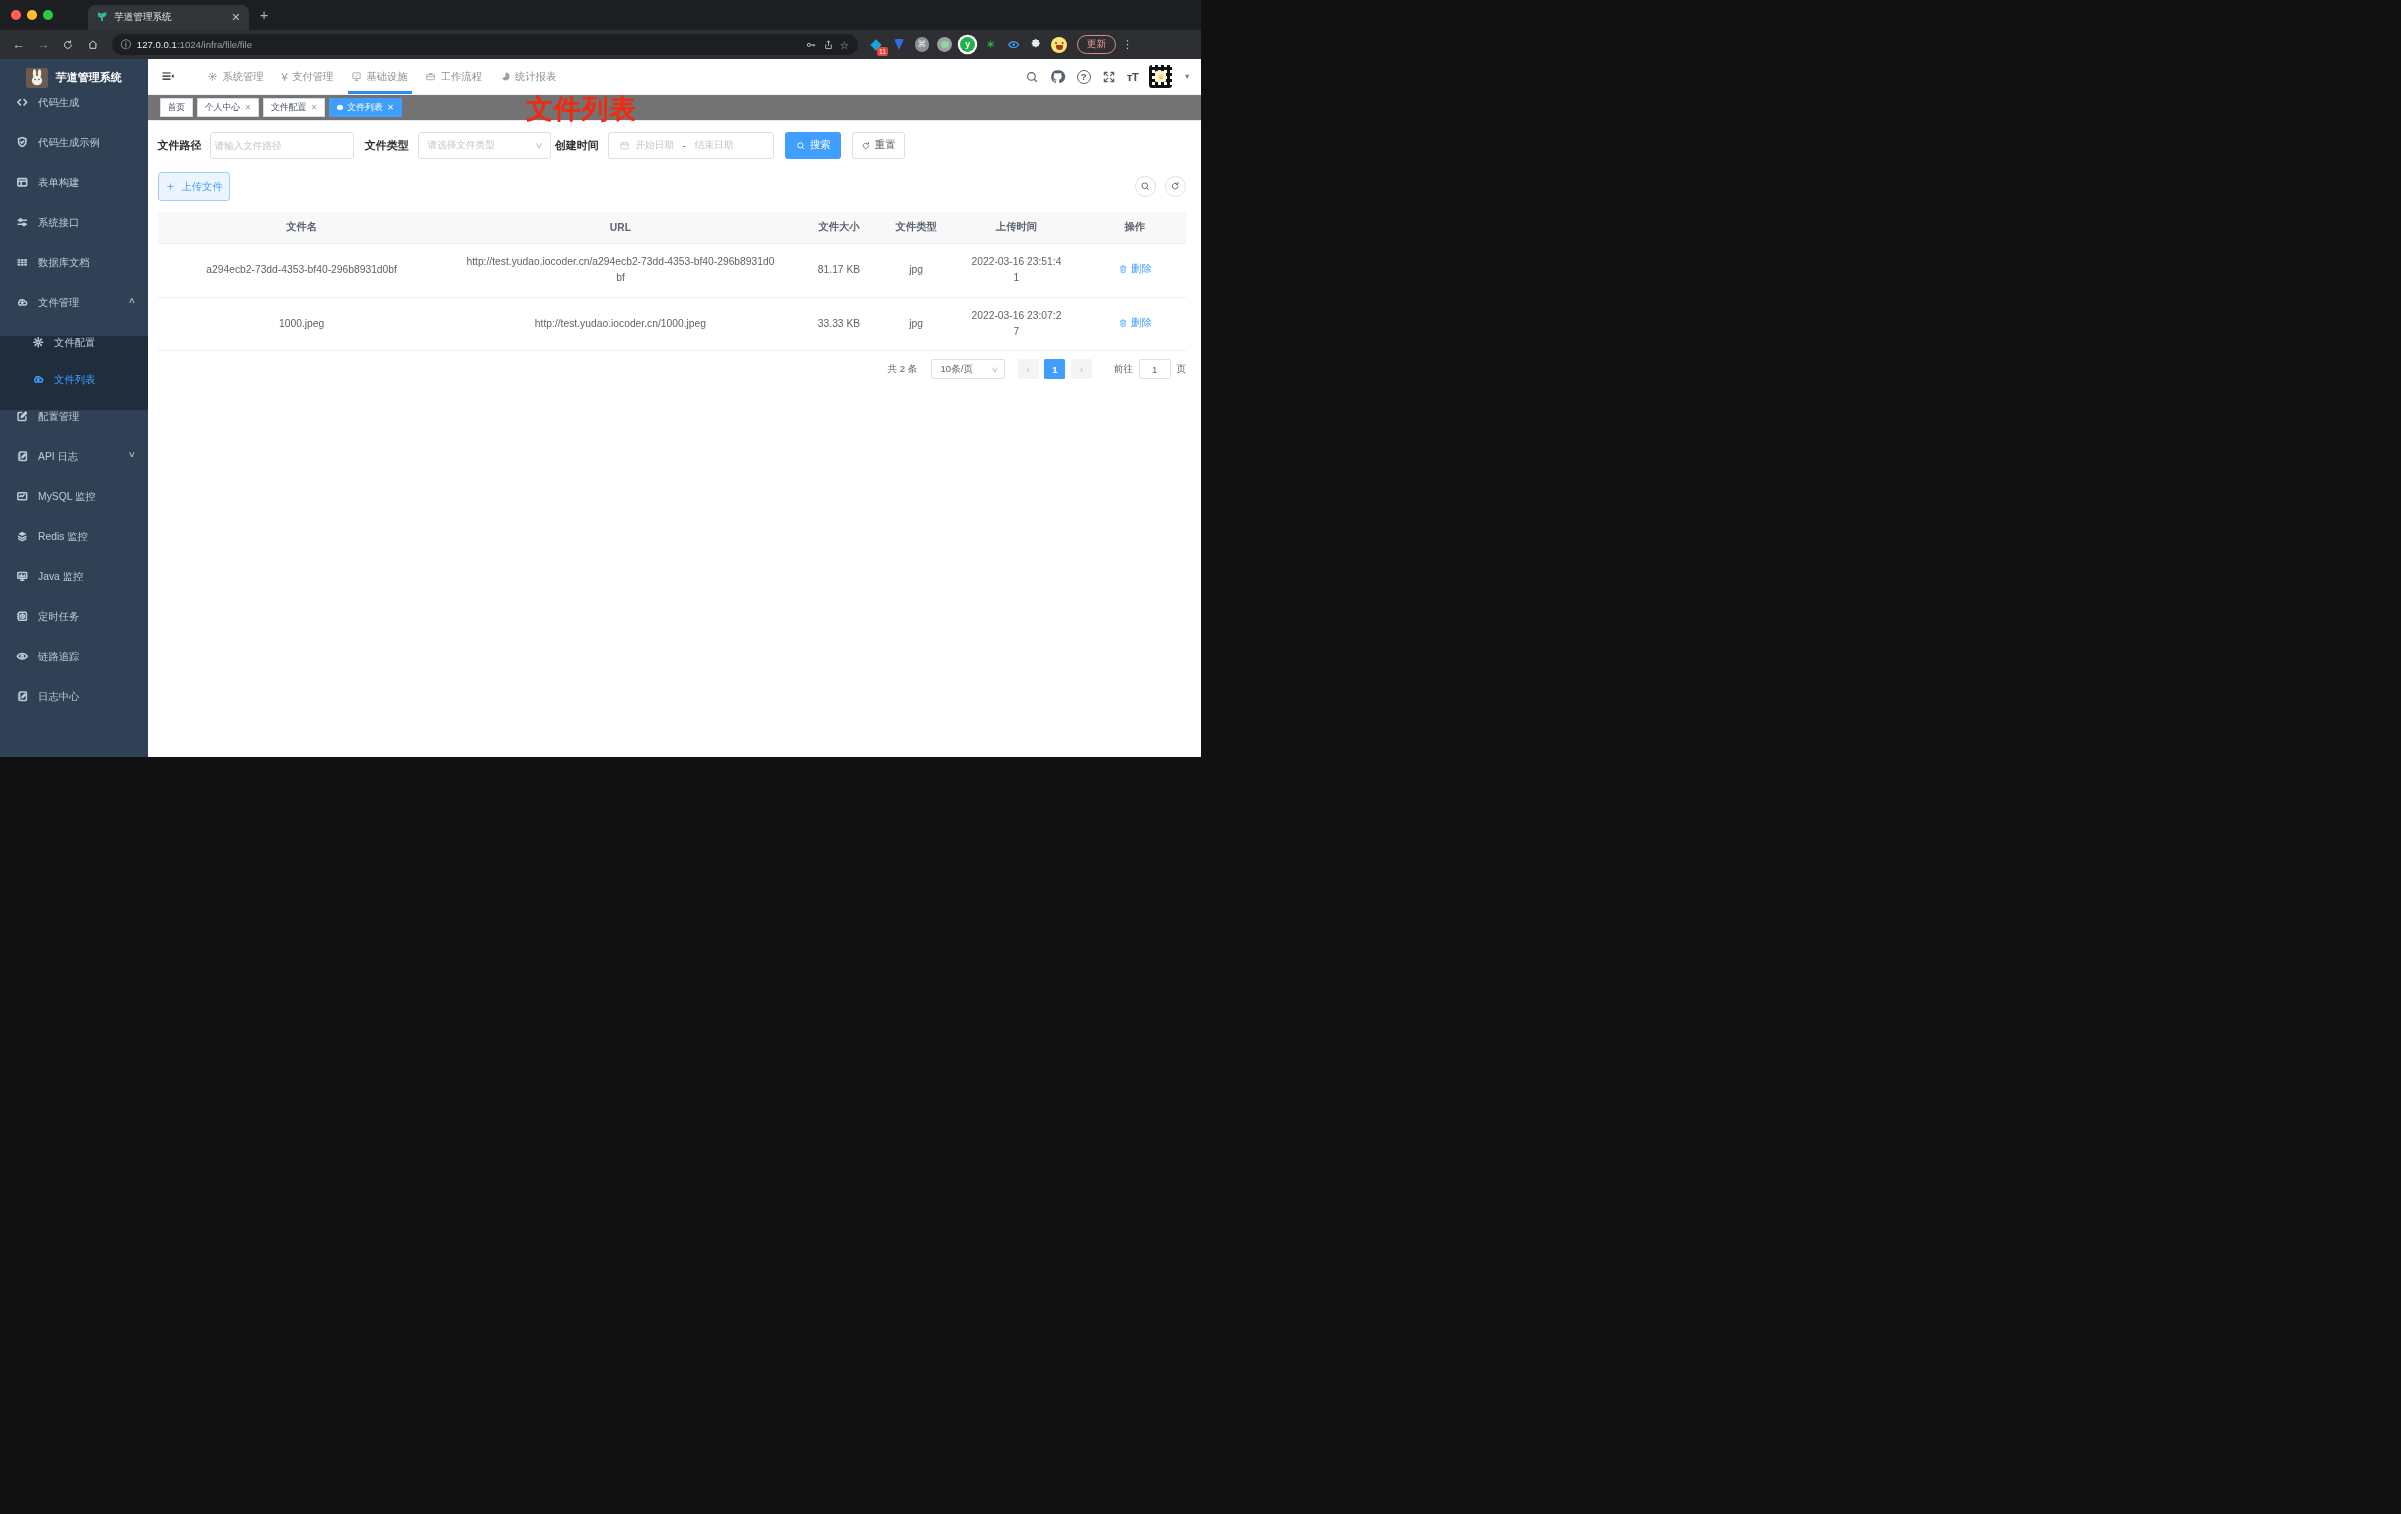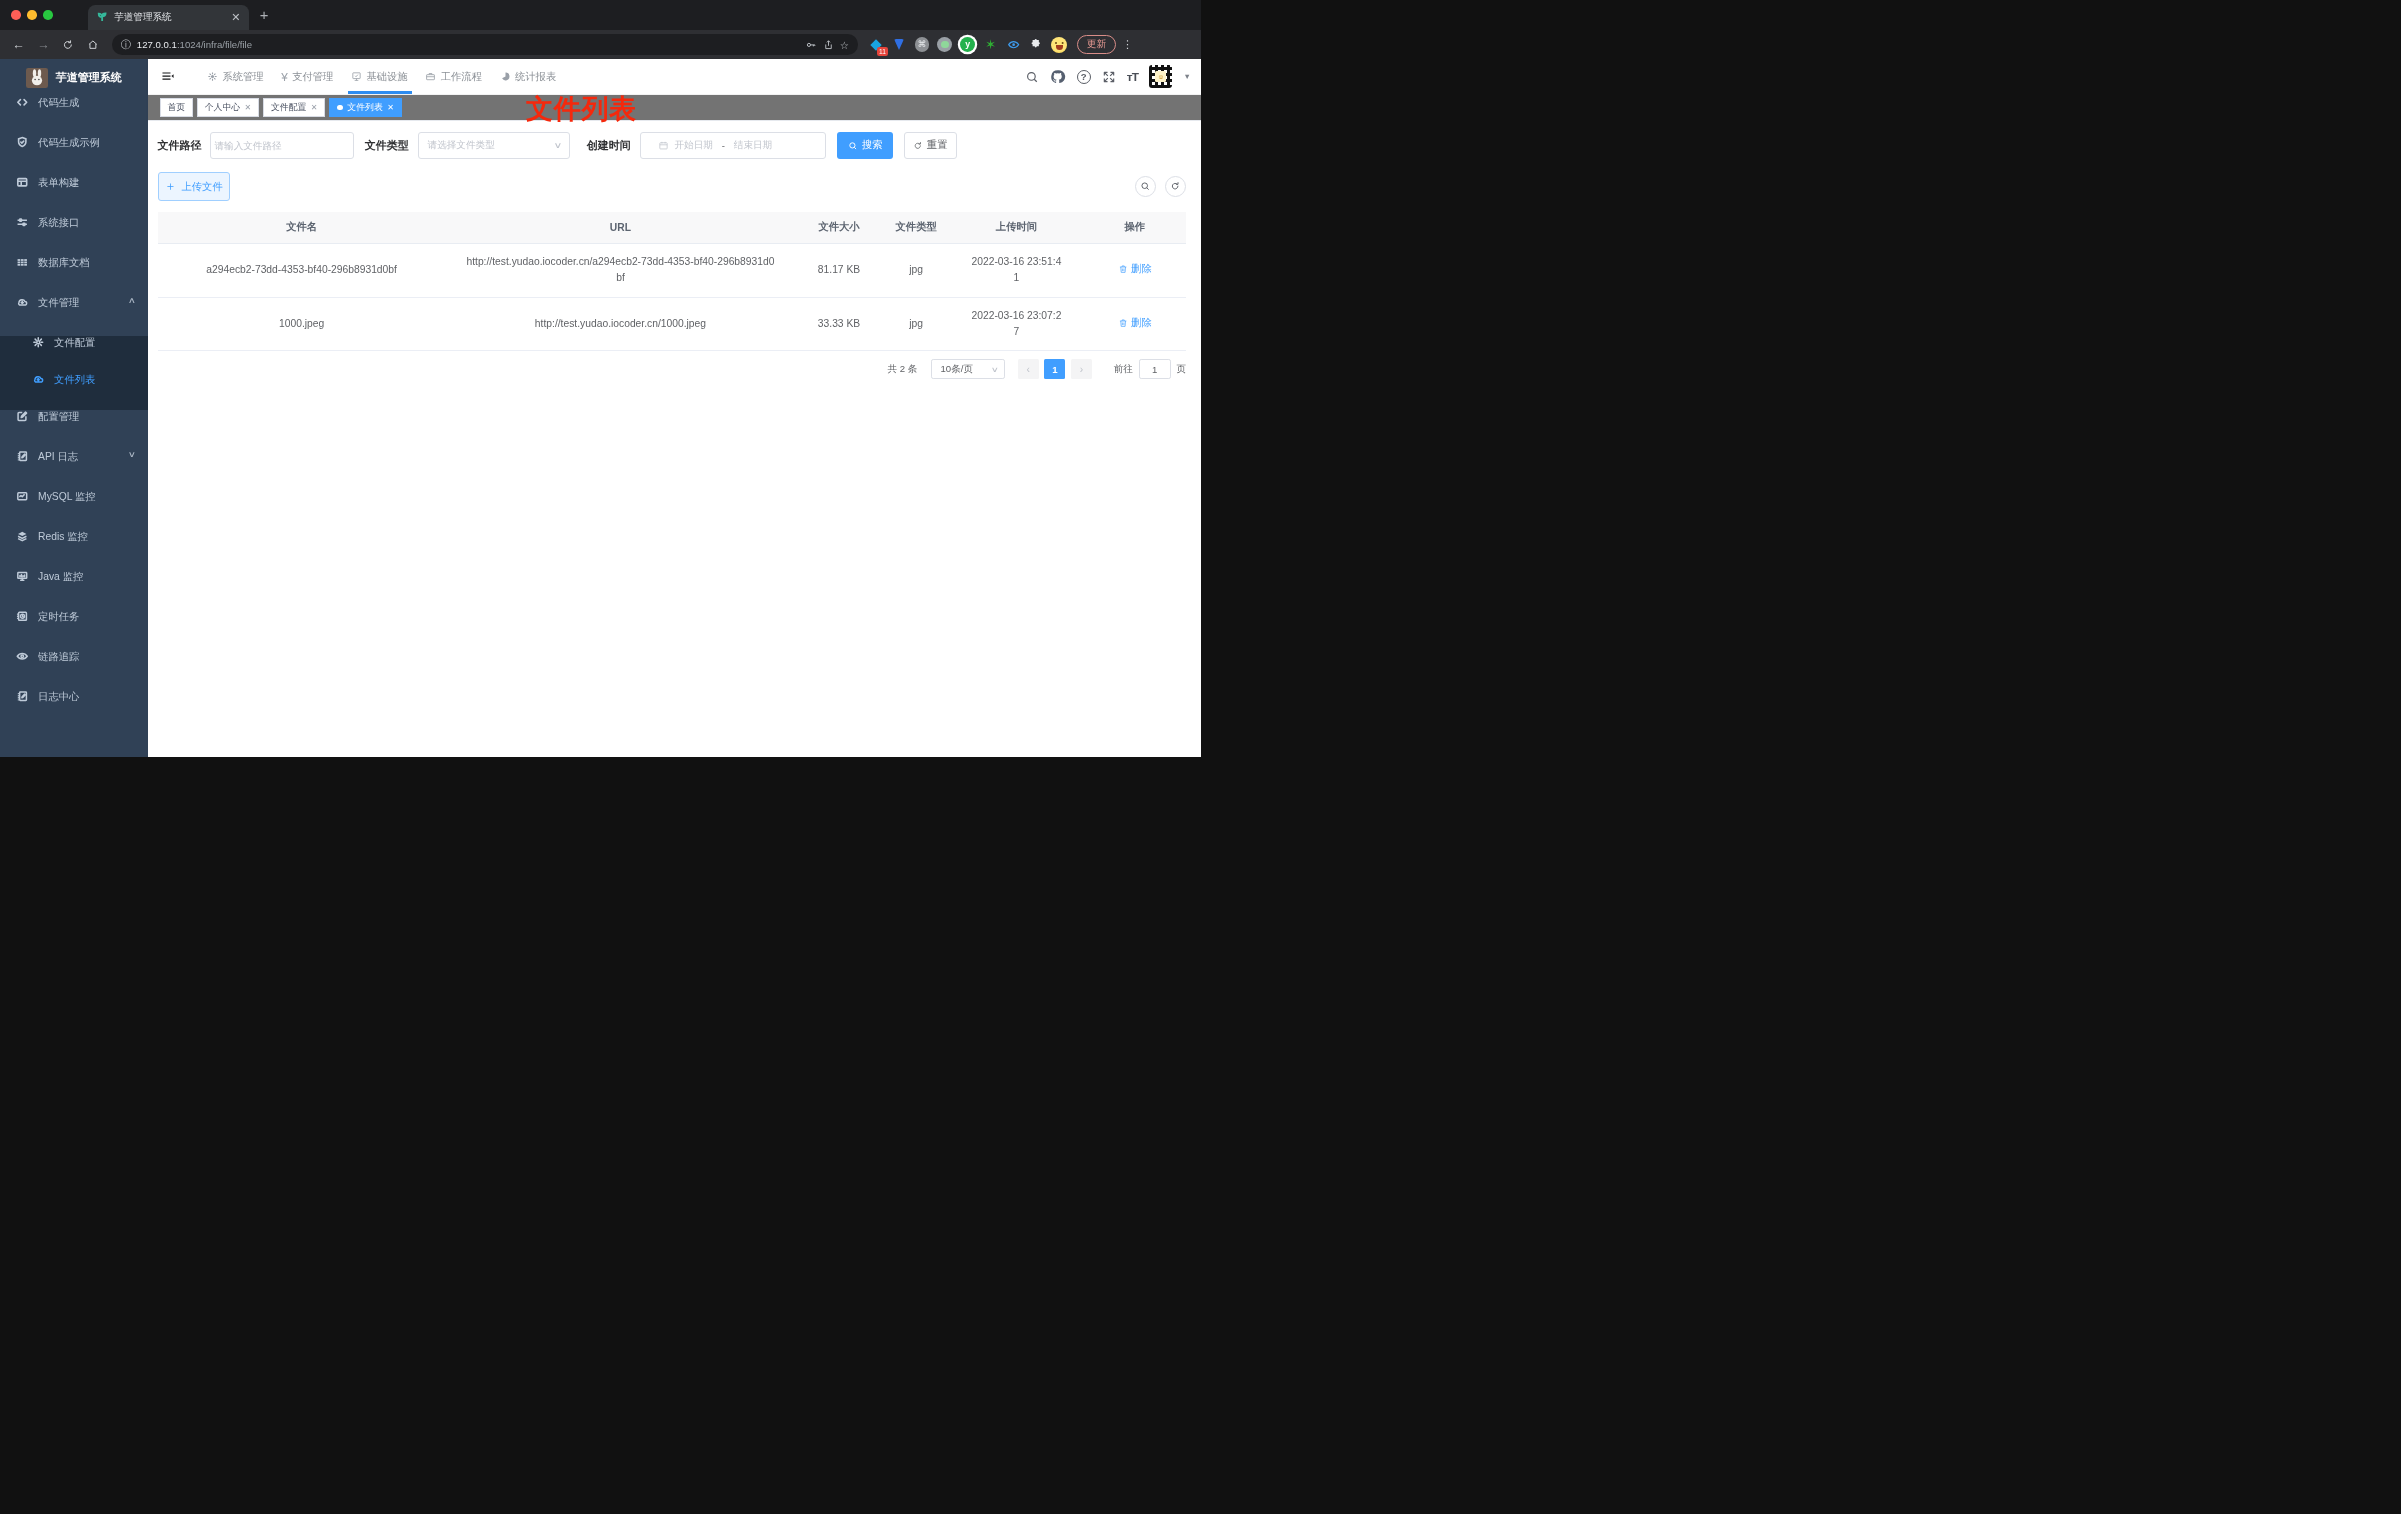--- a/index.html
+++ b/index.html
@@ -88,24 +88,24 @@
   .annotation { position:absolute; left:378px; top:32px; font-size:27px; font-weight:600; color:#f5280c; letter-spacing:0.7px; z-index:5; }
 
   
   .content { flex:1; padding:11px 14.8px 0 9.6px; background:#fff; }
   .filter-row { display:flex; align-items:center; }
   .f-label { font-size:11px; font-weight:bold; color:#303133; margin-right:8.9px; white-space:nowrap; }
   .ctl { height:26.6px; border:0.7px solid #dcdfe6; border-radius:3px; background:#fff; display:flex; align-items:center; font-size:9.6px; color:#606266; }
   .inp { width:144px; padding:0 3px; margin-right:10.3px; }
   .inp input { border:none; outline:none; width:100%; font-size:9.6px; color:#606266; font-family:inherit; }
   .inp input::placeholder { color:#c0c4cc; }
-  .sel { width:152px; padding:0 7.4px 0 8.9px; margin-right:17px; justify-content:space-between; }
+  .sel { width:133px; padding:0 7.4px 0 8.9px; margin-right:4px; justify-content:space-between; }
   .placeholder { color:#c0c4cc; }
   .sel .caret2 { color:#c0c4cc; font-size:8px; transform:scaleX(1.5); }
-  .dater { width:186px; padding:0 17px; margin-right:11.8px; gap:5.9px; }
+  .dater { width:166px; padding:0 10px; margin-right:11.8px; gap:5.9px; }
   .dater .cal { color:#c0c4cc; display:flex; }
   .dater .sep { color:#606266; margin:0 3px; }
   .btn { height:26.6px; border-radius:3px; font-size:10.3px; display:inline-flex; align-items:center; justify-content:center; gap:4.4px; cursor:pointer; border:0.7px solid transparent; }
   .btn-primary { background:#409eff; color:#fff; width:56px; margin-right:10.3px; }
   .btn-plain { background:#fff; border-color:#dcdfe6; color:#606266; width:53px; }
 
   .tool-row { margin-top:13.3px; display:flex; align-items:center; }
   .btn-upload { width:72px; height:29.5px; background:#ecf5ff; border:0.7px solid #a0cfff; color:#409eff; border-radius:3px; font-size:10.3px; display:flex; align-items:center; justify-content:center; gap:5.2px; cursor:pointer; }
   .tool-right { margin-left:auto; display:flex; gap:8.9px; }
   .circ-btn { width:21.4px; height:21.4px; border-radius:50%; border:0.7px solid #dcdfe6; background:#fff; color:#4a4e56; display:flex; align-items:center; justify-content:center; cursor:pointer; }

